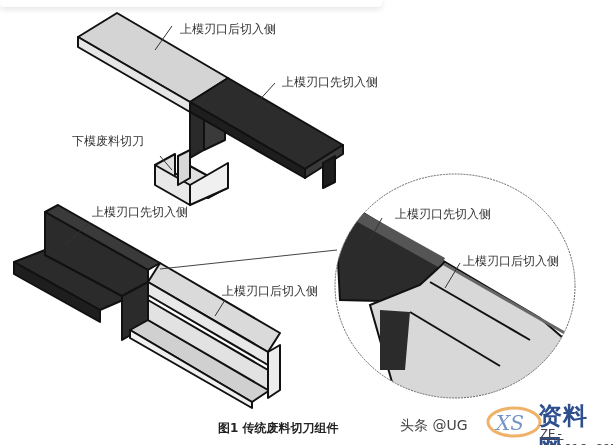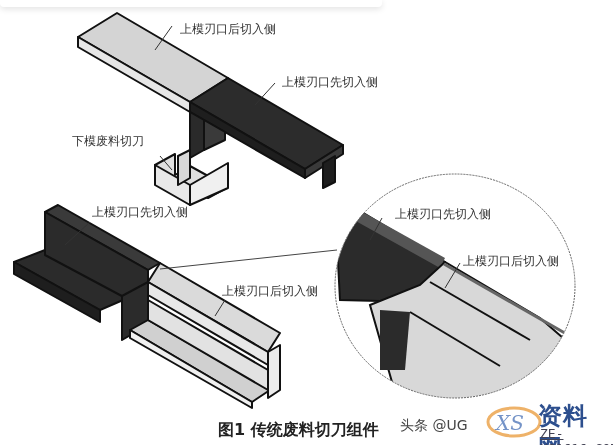--- a/index.html
+++ b/index.html
@@ -12,21 +12,21 @@
   .top-card {
     position: absolute; left: 0; top: 0; width: 382px; height: 7px;
     background: #ffffff;
     box-shadow: 0 2px 6px rgba(0,0,0,0.12);
     border-radius: 0 0 4px 4px;
   }
   svg.figure { position: absolute; left: 0; top: 0; }
   .lbl { font-family: "DejaVu Serif", serif; font-size: 12px; fill: #333; }
   .caption {
     position: absolute; left: 218px; top: 420px;
-    font-family: "DejaVu Sans", sans-serif; font-size: 16px; font-weight: bold; color: #222;
+    font-family: "DejaVu Sans", sans-serif; font-size: 12px; font-weight: bold; color: #222;
   }
   .source {
     position: absolute; left: 400px; top: 417px;
     font-family: "DejaVu Sans", sans-serif; font-size: 14px; color: #444;
   }
   .watermark {
     position: absolute; left: 482px; top: 400px; width: 130px; height: 42px;
   }
   .wm-main {
     position: absolute; left: 56px; top: 0px;

